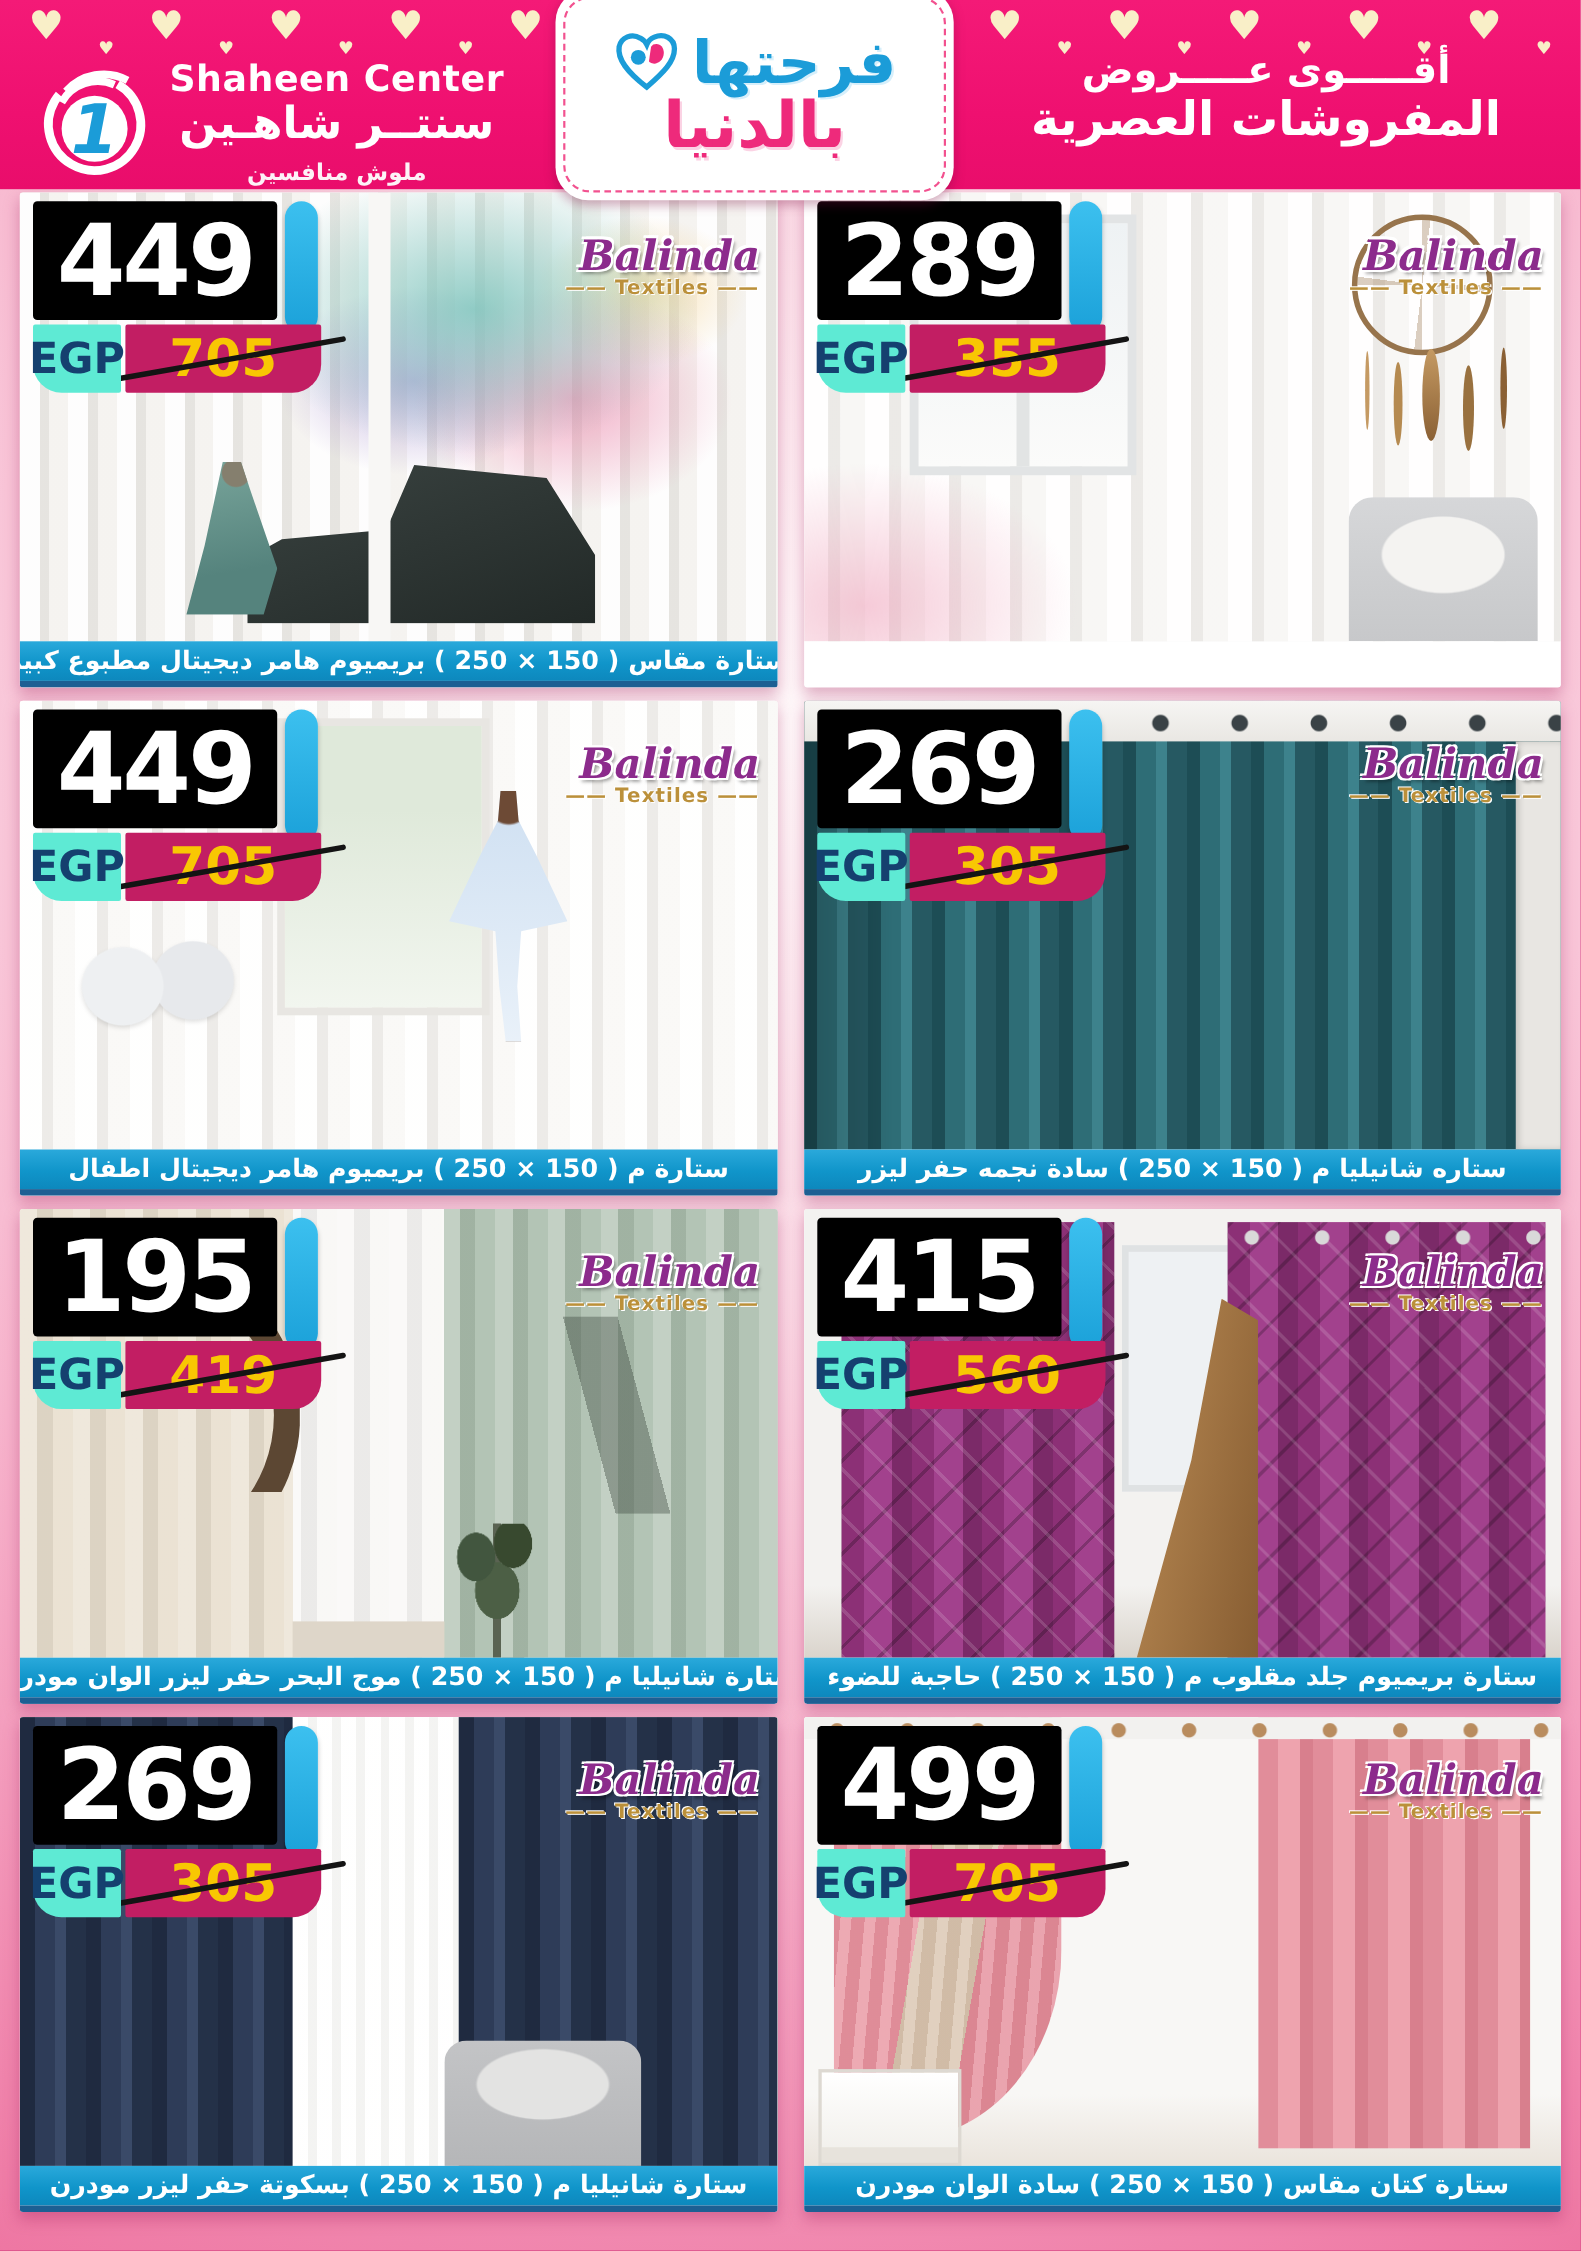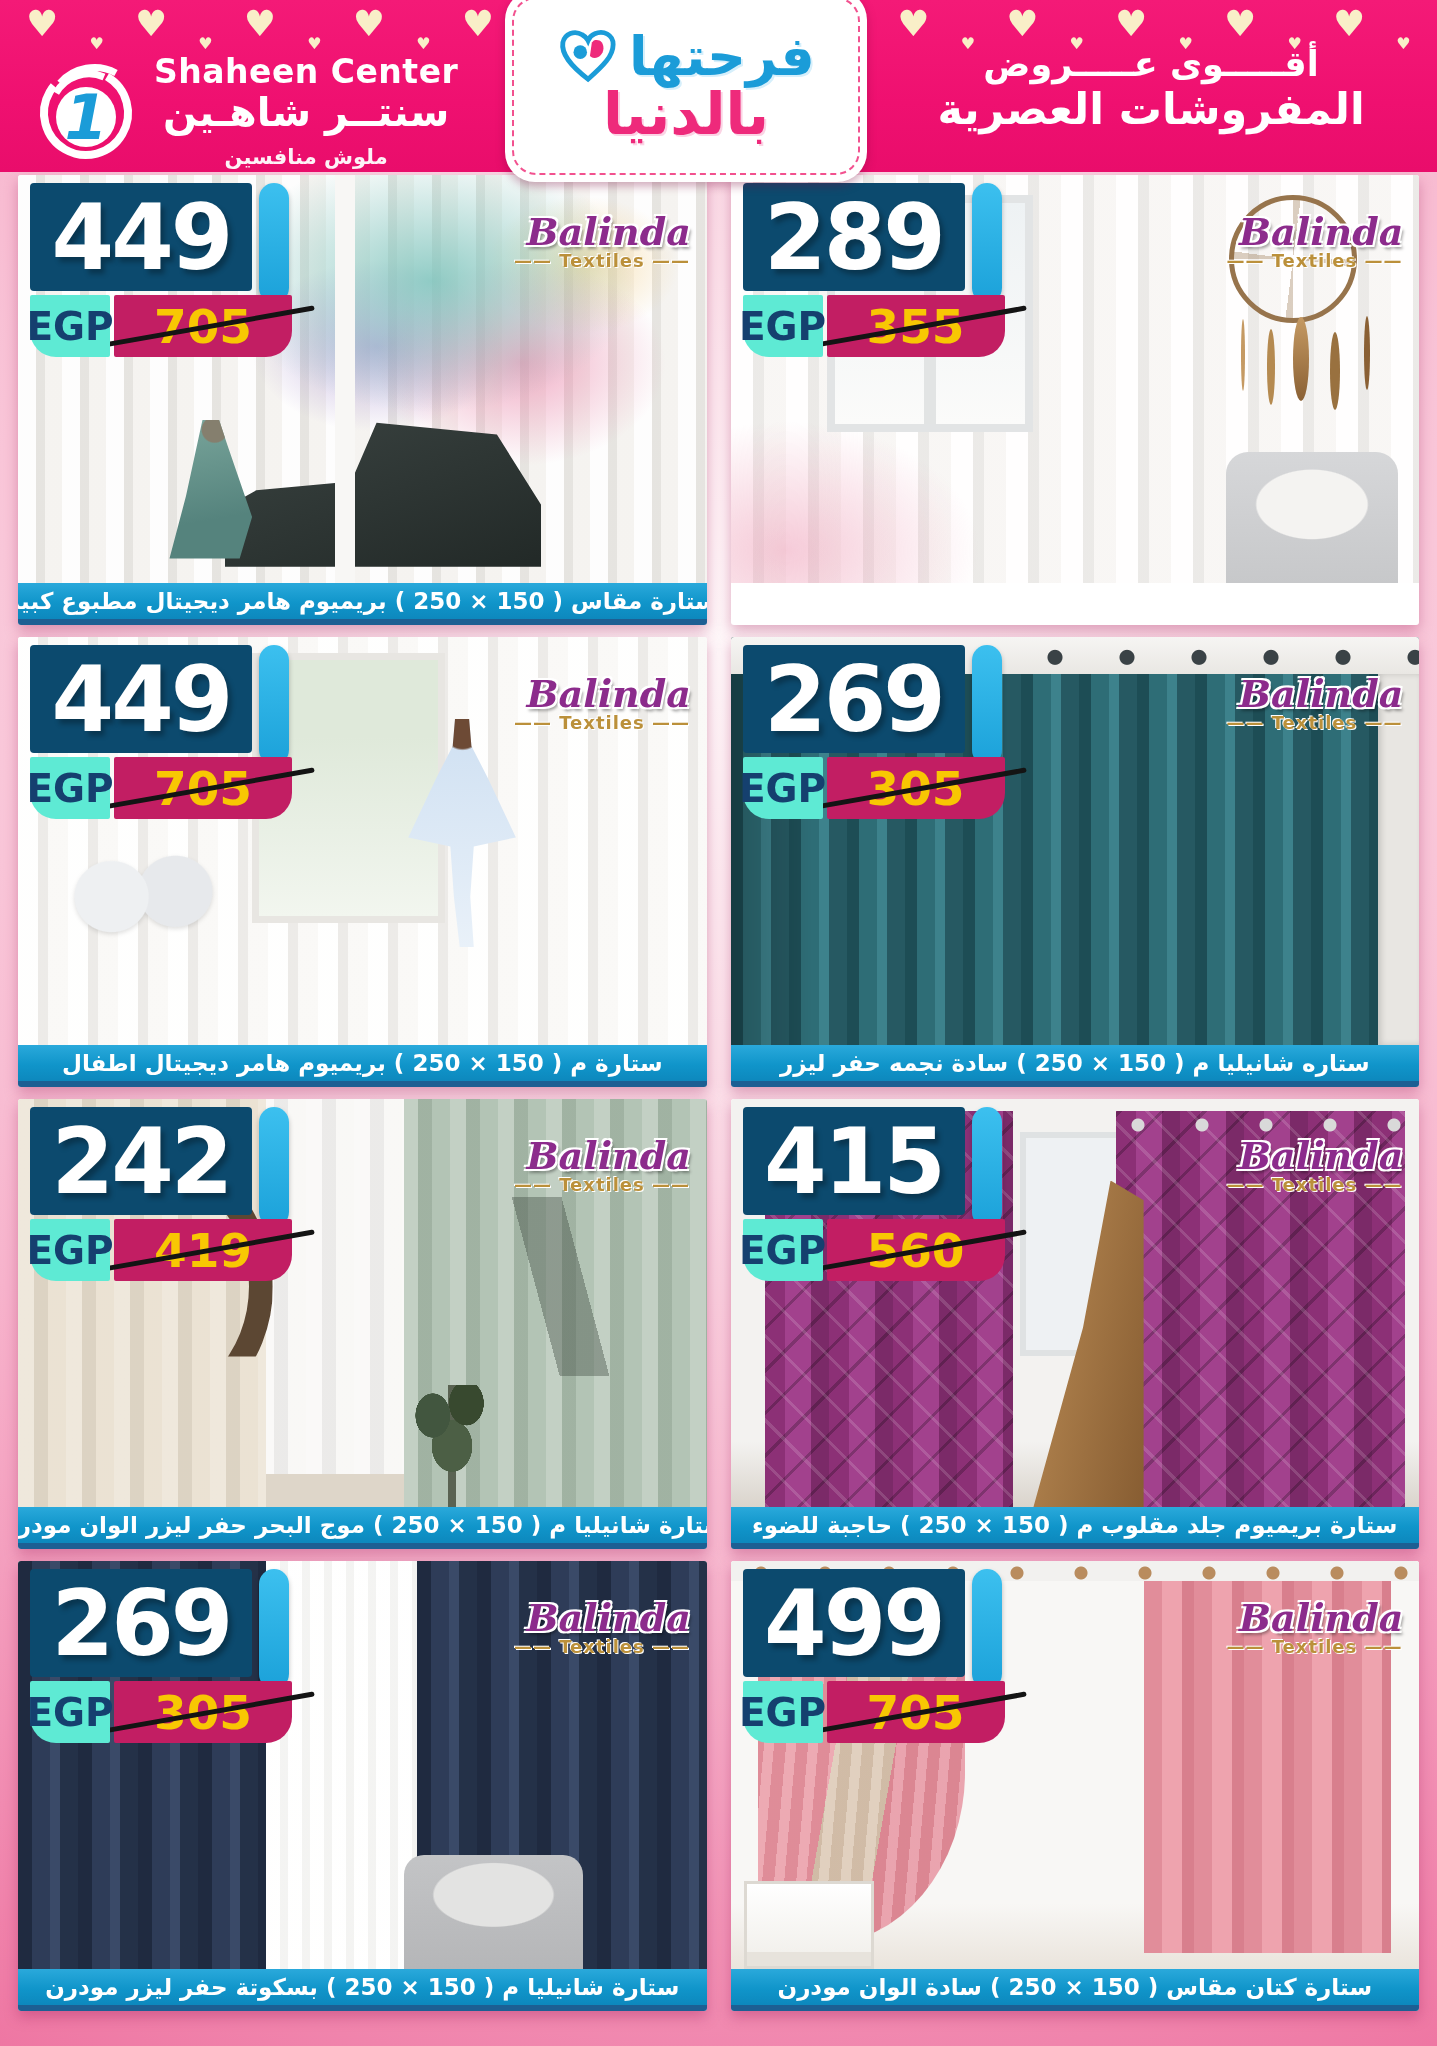--- a/index.html
+++ b/index.html
@@ -68,21 +68,21 @@
     background: linear-gradient(180deg,#2aa9db 0%, #1095ca 55%, #0d88bd 100%);
     border-bottom:6px solid #1d5f93;
     color:#fff; font-weight:bold; font-size:23px;
     display:flex; align-items:center; justify-content:center;
     direction:rtl; white-space:nowrap; z-index:4;
   }
 
   
   .price-new {
     position:absolute; left:12px; top:8px; width:222px; height:108px;
-    background:#0c4a6e; border-radius:4px; z-index:3;
+    background:#000000; border-radius:4px; z-index:3;
     display:flex; align-items:center; justify-content:center;
     color:#fff; font-size:90px; font-weight:bold; letter-spacing:-3px;
     text-shadow: 4px 5px 5px rgba(0,0,0,.28);
   }
   .price-tab {
     position:absolute; left:241px; top:8px; width:30px; height:120px;
     background: linear-gradient(180deg,#3cc0ef 0%, #1ba1d9 100%);
     border-radius:15px; z-index:2; box-shadow: 0 3px 5px rgba(0,0,0,.25);
   }
   .egp-badge {
@@ -408,21 +408,21 @@
     <div class="img art-p5">
           <i class="fx1"></i>
           <i class="fx2"></i>
         </div>
 
     <div class="balinda">
       <span class="bname">Balinda</span><span class="beg">EG</span>
       <span class="btex">Textiles</span>
     </div>
 
-    <div class="price-new">242</div>
+    <div class="price-new">195</div>
     <div class="price-tab"></div>
     <div class="egp-badge">EGP</div>
     <div class="price-old">
       <span>419</span>
       <i class="strike"></i>
     </div>
 
     <div class="caption">ستارة شانيليا م ( 150 × 250 ) موج البحر حفر ليزر الوان مودرن</div>
   </div>
 

